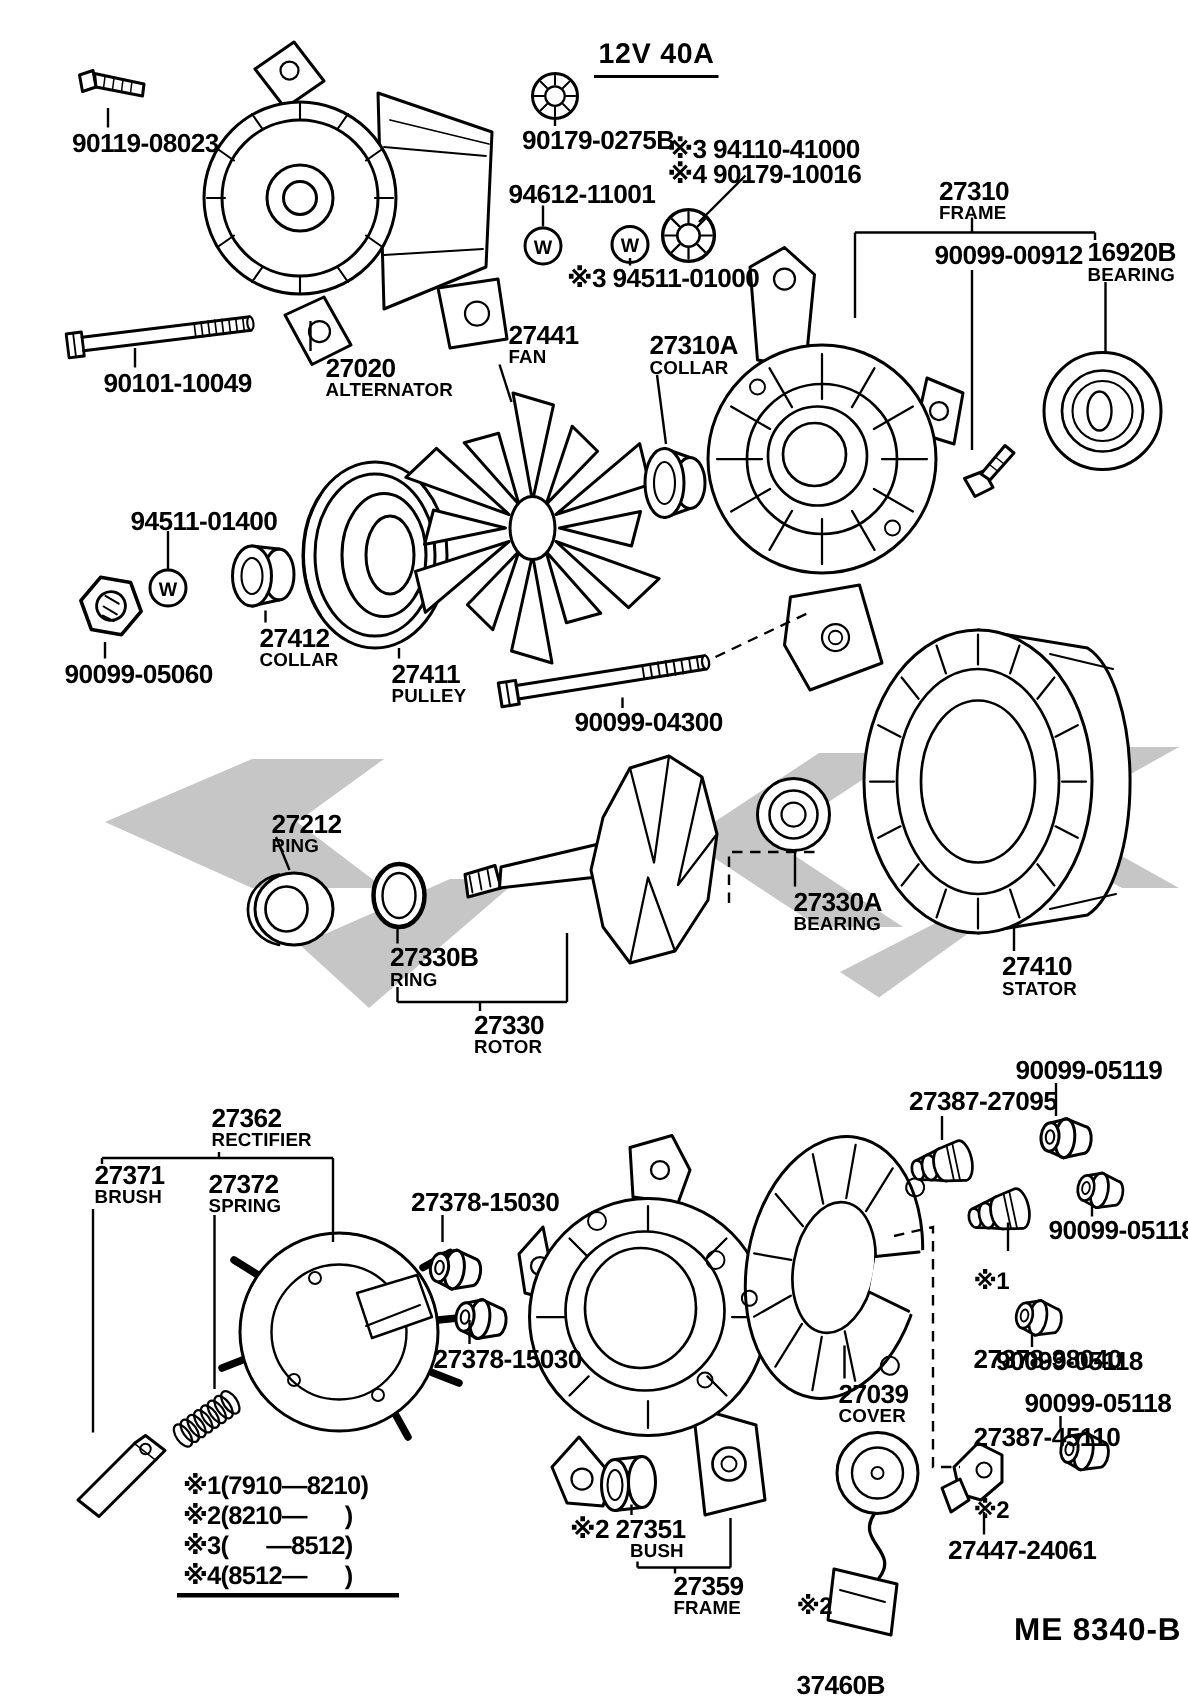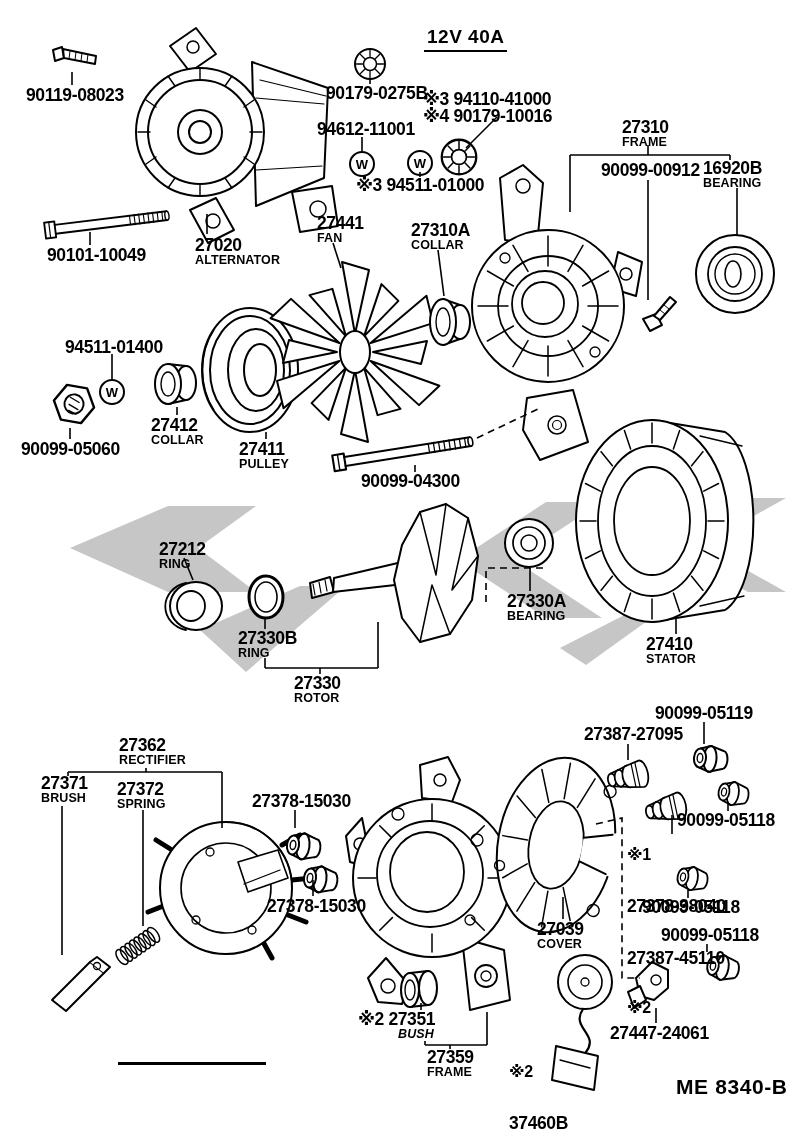--- a/index.html
+++ b/index.html
@@ -1,24 +1,24 @@
 <!DOCTYPE html>
 <html><head>
 <meta charset="utf-8">
 <style>
   html,body{margin:0;padding:0;background:#fff;}
   .page{position:relative;width:792px;height:1134px;background:#ffffff;overflow:hidden;
         font-family:"Liberation Sans","DejaVu Sans",sans-serif;color:#000;}
   svg{position:absolute;left:0;top:0;}
-  .lbl{position:absolute;line-height:1.04;white-space:pre;letter-spacing:-0.4px;}
+  .lbl{position:absolute;line-height:1.04;white-space:pre;letter-spacing:-0.4px;margin-left:22px;}
   .num{display:block;font-weight:700;font-size:17.5px;}
   .sub{display:block;font-weight:700;font-size:12.5px;letter-spacing:0.1px;}
   .ref{display:block;font-weight:700;font-size:16px;}
-  .sub-indent{padding-left:40px;font-style:italic;}
-  .title{position:absolute;left:424px;top:26px;font-weight:700;font-size:19px;
+  .sub-indent{padding-left:40px;}
+  .title{position:absolute;left:396px;top:26px;font-weight:700;font-size:19px;
          border-bottom:2.5px solid #000;padding:0 3px 2px 3px;letter-spacing:0.5px;}
   .notes{position:absolute;left:122px;top:981px;font-weight:700;font-size:17px;
          line-height:20px;white-space:pre;letter-spacing:-0.5px;}
   .notes-underline{position:absolute;left:118px;top:1062px;width:148px;height:0;
          border-top:3px solid #000;}
   .footer{position:absolute;left:676px;top:1075px;font-weight:700;font-size:21px;letter-spacing:0.6px;}
 </style>
 </head>
 <body>
 
@@ -367,21 +367,21 @@
   <div class="lbl" style="left:26px;top:86px"><span class="num">90119-08023</span></div>
   <div class="lbl" style="left:47px;top:246px"><span class="num">90101-10049</span></div>
   <div class="lbl" style="left:195px;top:236px"><span class="num">27020</span><span class="sub">ALTERNATOR</span></div>
   <div class="lbl" style="left:326px;top:84px"><span class="num">90179-0275B</span></div>
   <div class="lbl" style="left:317px;top:120px"><span class="num">94612-11001</span></div>
   <div class="lbl" style="left:356px;top:176px"><span class="num">※3 94511-01000</span></div>
   <div class="lbl" style="left:423px;top:90px"><span class="num">※3 94110-41000</span></div>
   <div class="lbl" style="left:423px;top:107px"><span class="num">※4 90179-10016</span></div>
   <div class="lbl" style="left:317px;top:214px"><span class="num">27441</span><span class="sub">FAN</span></div>
   <div class="lbl" style="left:411px;top:221px"><span class="num">27310A</span><span class="sub">COLLAR</span></div>
-  <div class="lbl" style="left:622px;top:118px"><span class="num">27310</span><span class="sub">FRAME</span></div>
+  <div class="lbl" style="left:604px;top:118px"><span class="num">27310</span><span class="sub">FRAME</span></div>
   <div class="lbl" style="left:601px;top:161px"><span class="num">90099-00912</span></div>
   <div class="lbl" style="left:703px;top:159px"><span class="num">16920B</span><span class="sub">BEARING</span></div>
   <div class="lbl" style="left:65px;top:338px"><span class="num">94511-01400</span></div>
   <div class="lbl" style="left:21px;top:440px"><span class="num">90099-05060</span></div>
   <div class="lbl" style="left:151px;top:416px"><span class="num">27412</span><span class="sub">COLLAR</span></div>
   <div class="lbl" style="left:239px;top:440px"><span class="num">27411</span><span class="sub">PULLEY</span></div>
   <div class="lbl" style="left:361px;top:472px"><span class="num">90099-04300</span></div>
   <div class="lbl" style="left:159px;top:540px"><span class="num">27212</span><span class="sub">RING</span></div>
   <div class="lbl" style="left:238px;top:629px"><span class="num">27330B</span><span class="sub">RING</span></div>
   <div class="lbl" style="left:294px;top:674px"><span class="num">27330</span><span class="sub">ROTOR</span></div>
@@ -409,17 +409,21 @@
     <span class="ref">※2</span>
   </div>
 
   <div class="lbl" style="left:509px;top:1031px">
     <span class="ref">※2</span>
     <span class="num">37460B</span>
     
   </div>
 </div>
 
+<div class="notes"><span>※1(7910—8210)</span>
+<span>※2(8210—      )</span>
+<span>※3(      —8512)</span>
+<span>※4(8512—      )</span></div>
 <div class="notes-underline"></div>
 
 <div class="footer">ME  8340-B</div>
 
 </div>
 
 </body></html>

